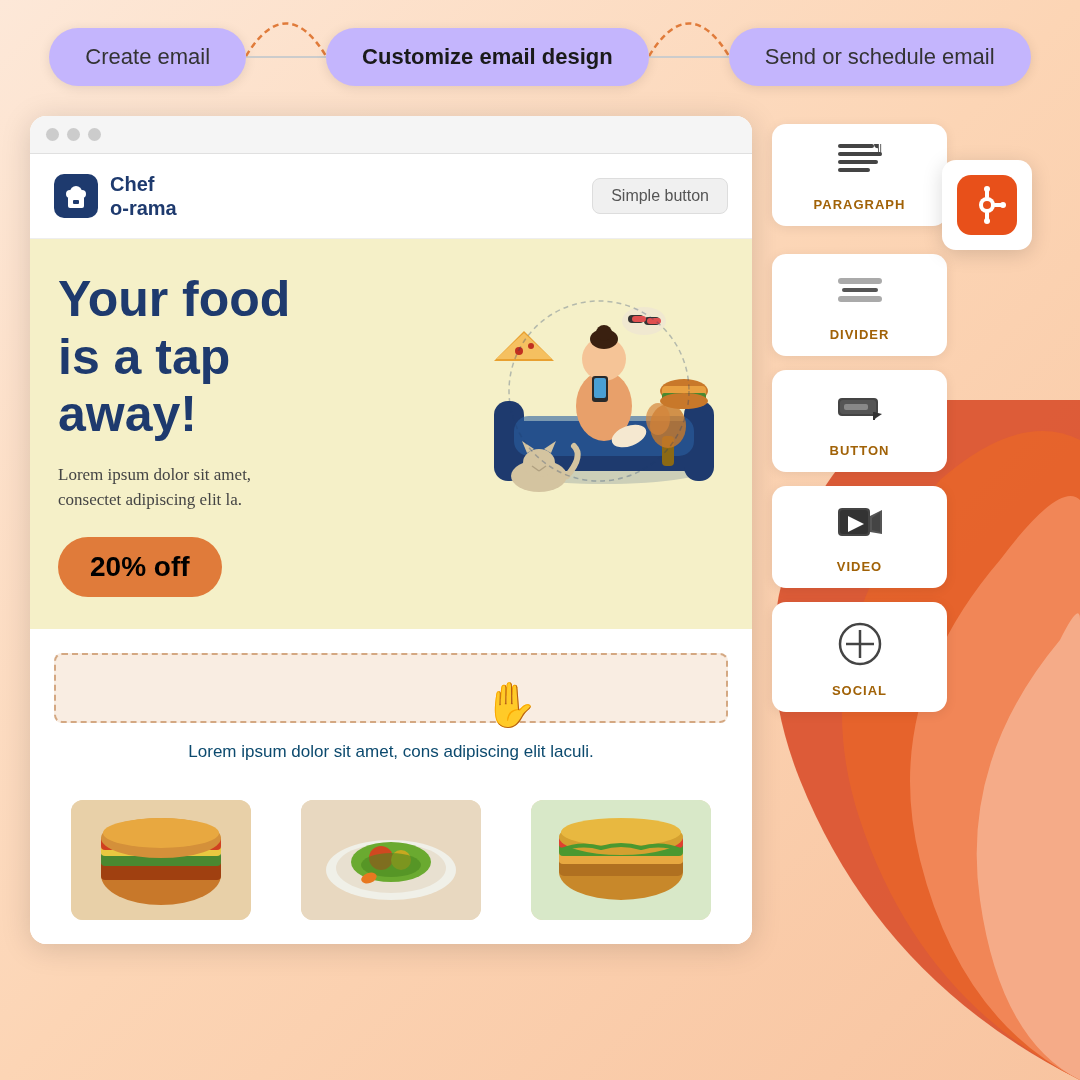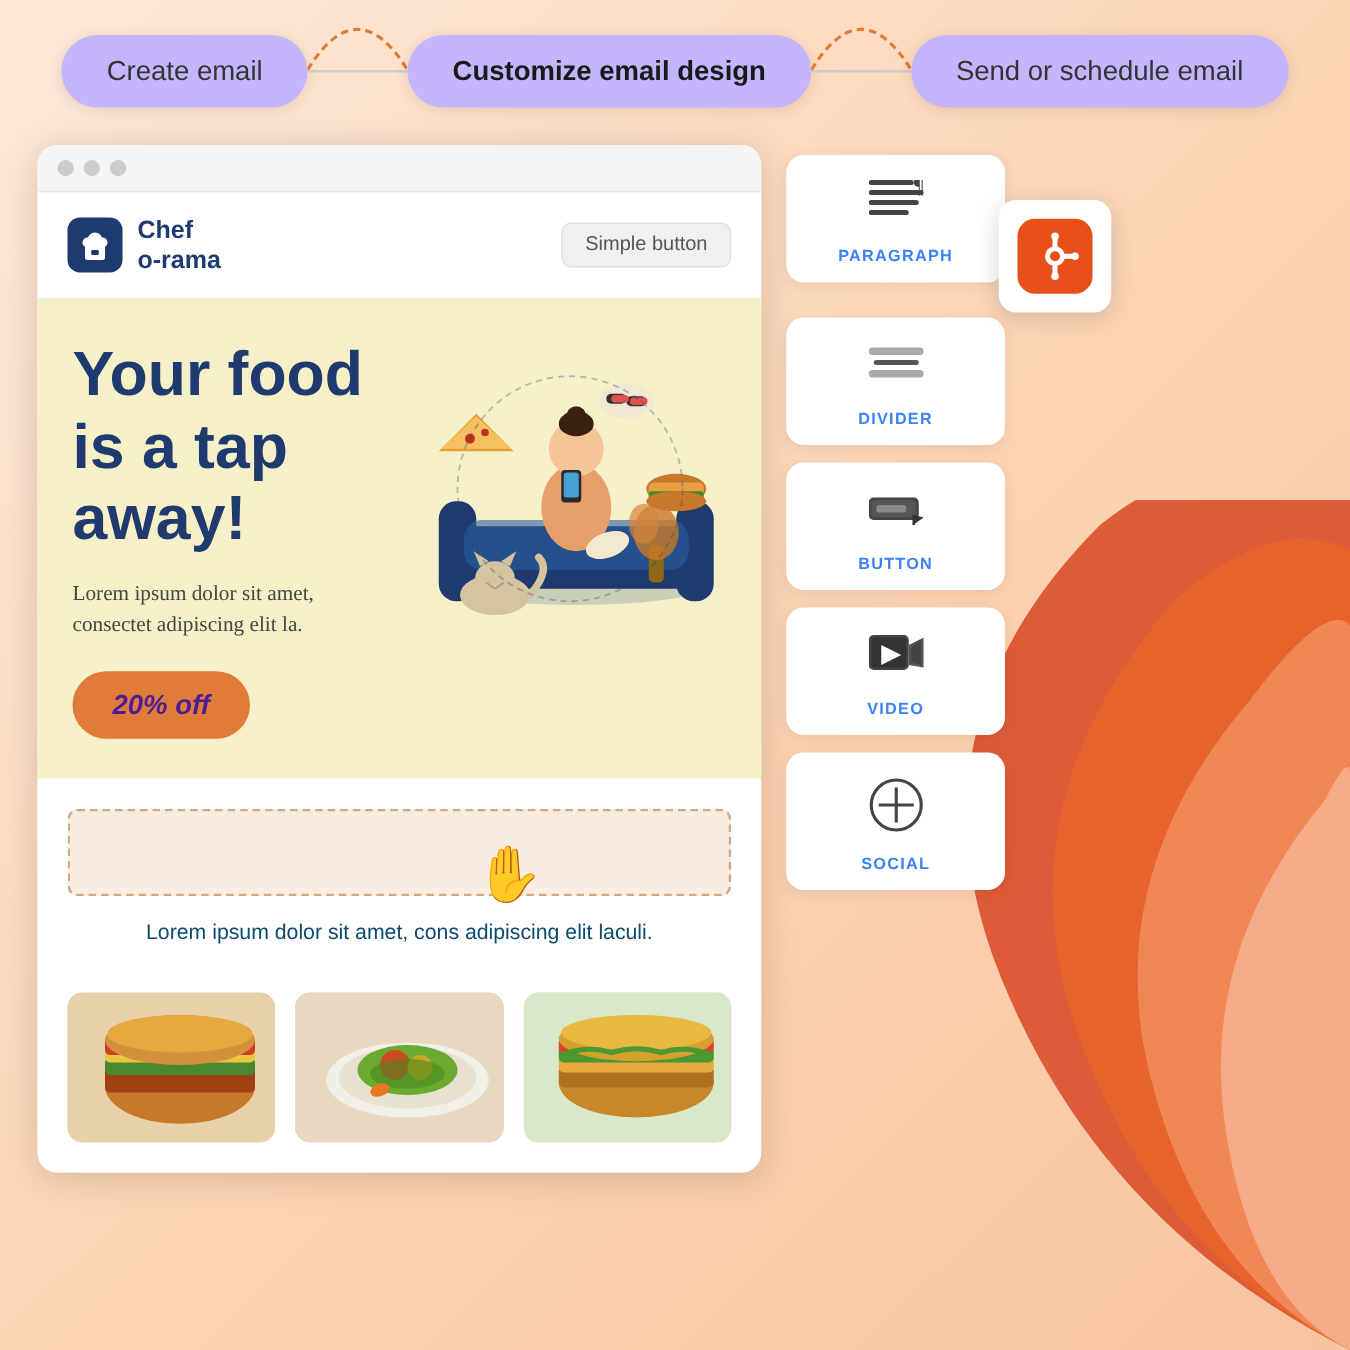--- a/index.html
+++ b/index.html
@@ -65,21 +65,21 @@
     .main-content {
       display: flex;
       gap: 20px;
       padding: 10px 30px 20px 30px;
       position: relative;
       z-index: 10;
     }
 
     
     .email-preview {
-      width: 579px;
+      width: 722px;
       background: white;
       border-radius: 16px;
       box-shadow: 0 4px 30px rgba(0,0,0,0.15);
       overflow: hidden;
       flex-shrink: 0;
     }
 
     .browser-chrome {
       background: #f5f5f5;
       padding: 12px 16px;
@@ -165,27 +165,26 @@
     .hero-desc {
       font-size: 17px;
       color: #444;
       line-height: 1.5;
       margin-bottom: 24px;
       font-family: Liberation Serif, serif;
     }
 
     .hero-cta {
       background: #e07b3a;
-      color: #4c1d95;
+      color: #000000;
       border-radius: 50px;
       padding: 14px 32px;
-      font-size: 22px;
+      font-size: 28px;
       font-weight: 700;
       display: inline-block;
-      font-style: italic;
     }
 
     .hero-illustration {
       width: 280px;
       height: 240px;
       position: relative;
     }
 
     
     .email-body {
@@ -263,21 +262,21 @@
 
     .tool-icon {
       font-size: 28px;
       color: #333;
     }
 
     .tool-label {
       font-size: 13px;
       font-weight: 700;
       letter-spacing: 1px;
-      color: #3b82f6;
+      color: #a16207;
       text-transform: uppercase;
       text-align: right;
     }
 
     .hubspot-logo {
       width: 60px;
       height: 60px;
       background: #e8501a;
       border-radius: 14px;
       display: flex;

